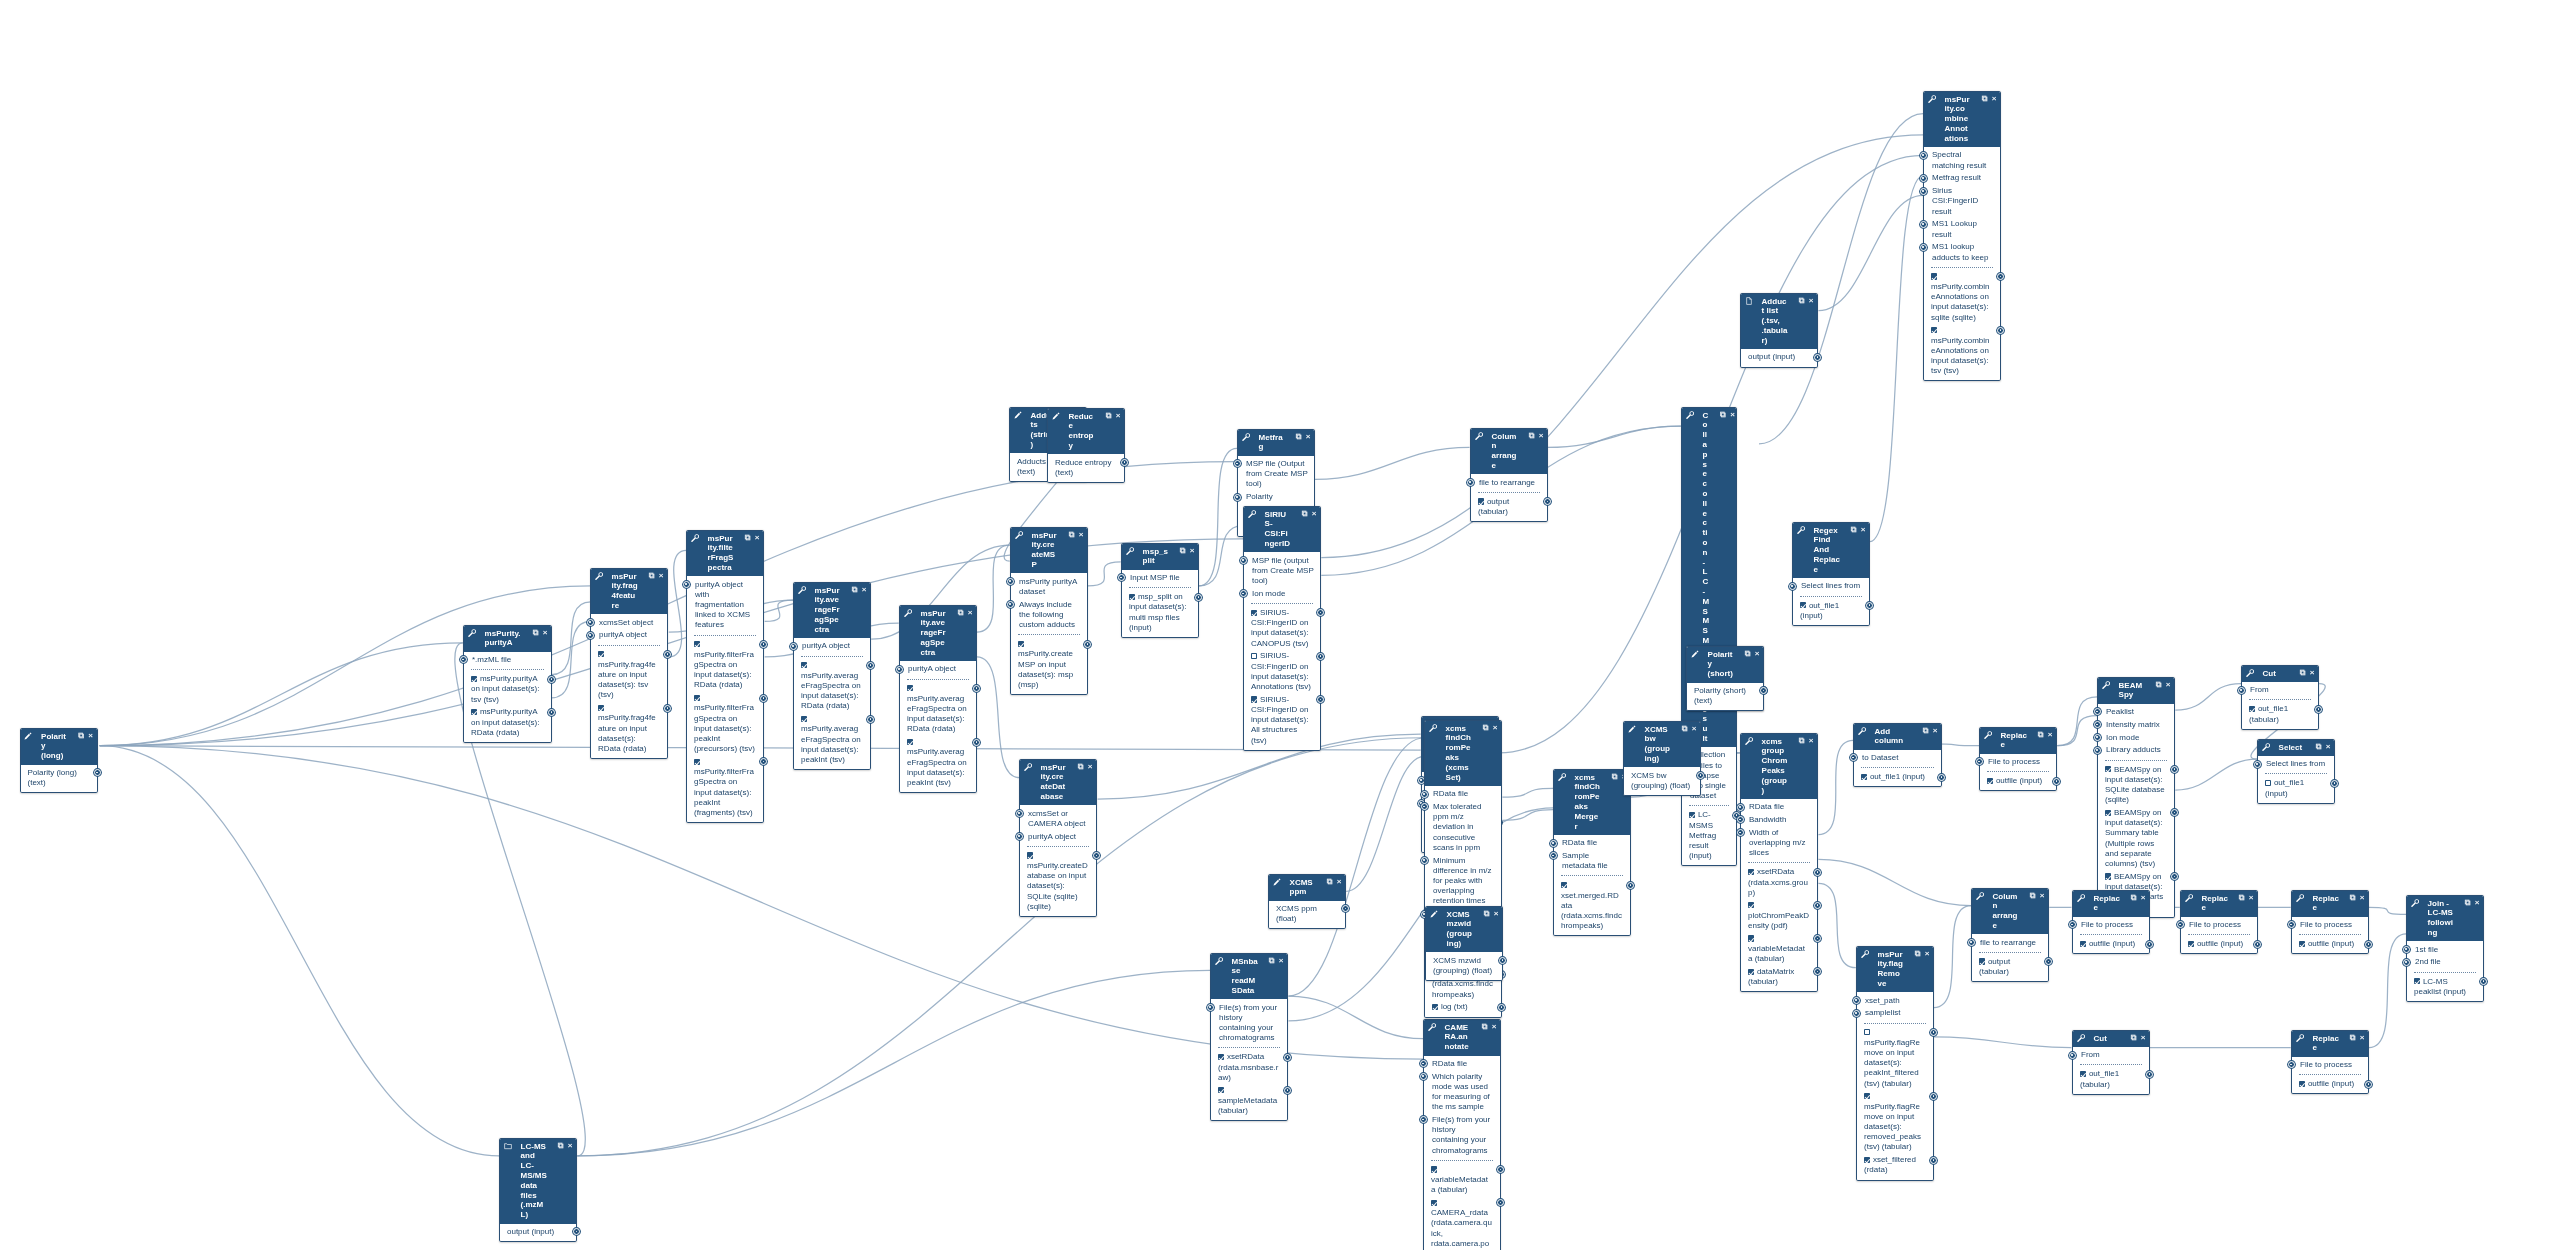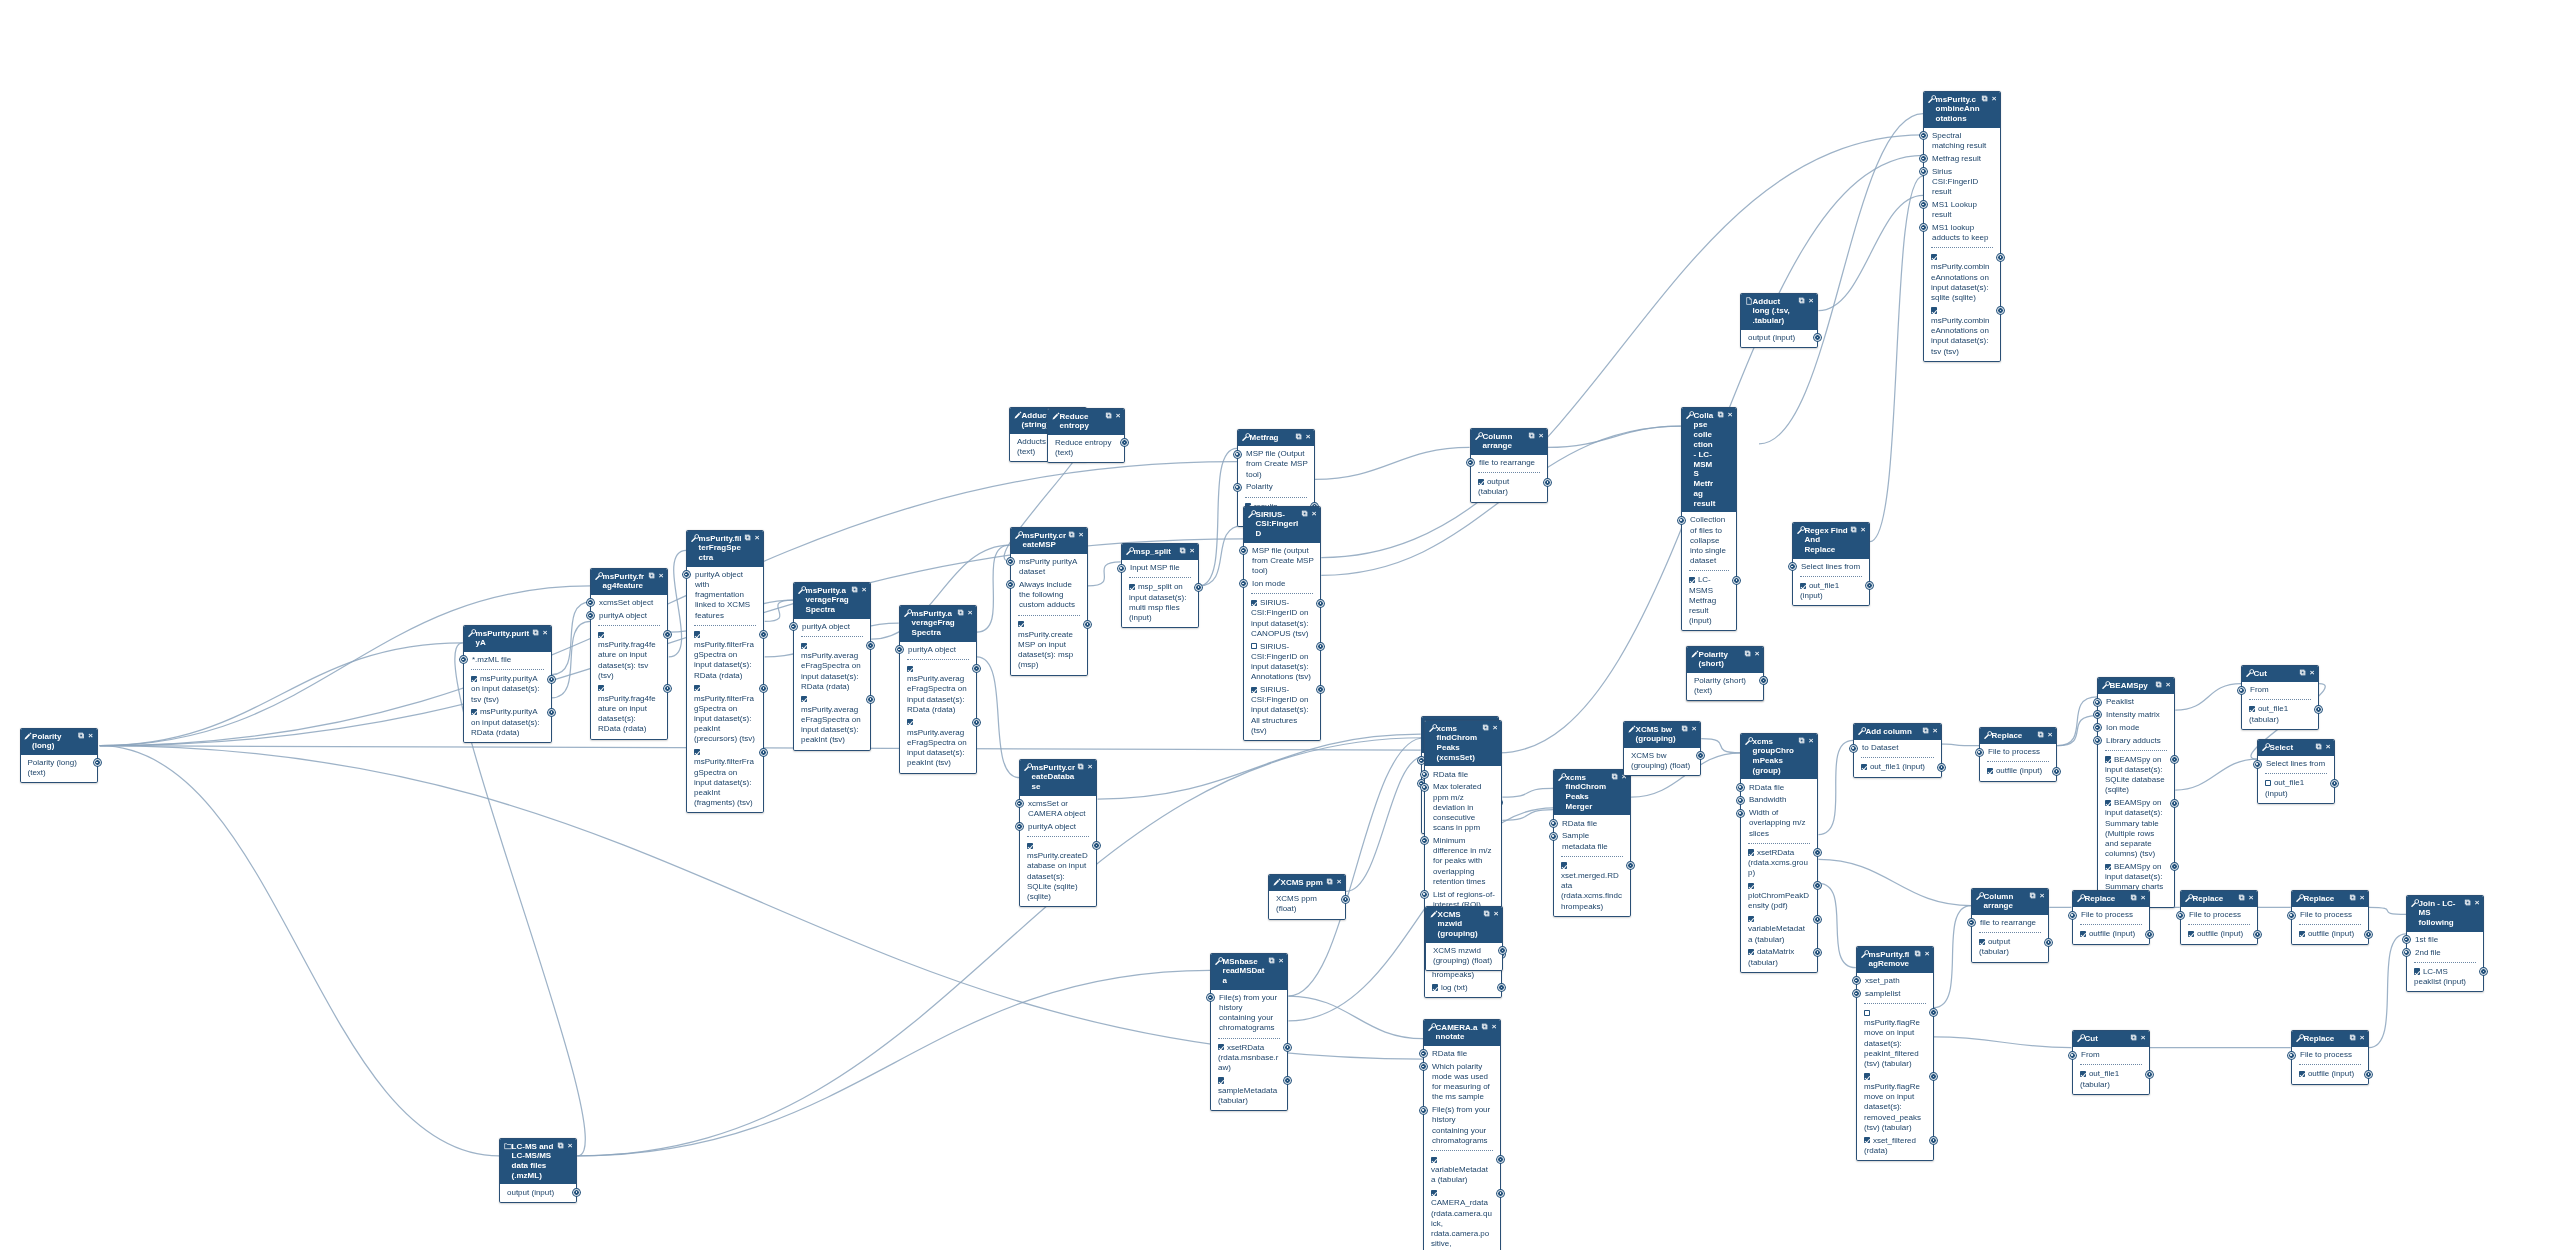--- a/index.html
+++ b/index.html
@@ -31,21 +31,21 @@
     font-size: 8px;
     line-height: 10.2px;
     color: #20466b;
   }
   .node-header {
     background: #24527c;
     color: #ffffff;
     padding: 2.7px 3.6px 3.6px 3.6px;
     display: flex;
     align-items: flex-start;
-    gap: 0;
+    gap: 9px;
     font-weight: bold;
     font-size: 8px;
     line-height: 9.8px;
     border-radius: 0.9px 0.9px 0 0;
   }
   .node-header .hdr-icon {
     flex: 0 0 auto;
     width: 8px; height: 9px;
     margin-top: 0px;
   }
@@ -445,21 +445,21 @@
           <div class="sep"></div>
           <div class="row out"><span class="chk on"></span><span>LC-MSMS Metfrag result (input)</span><span class="term output" style="top: 2.7px;"></span></div>
         </div>
       </div>
       <div class="node input-node" style="left: 1740px; top: 293px; width: 78px;">
         <div class="node-header">
           <span class="hdr-icon"><svg viewBox="0 0 16 16" width="8" height="8" aria-hidden="true">
               <path fill="none" stroke="#fff" stroke-width="1.3" d="M3.3 1.2h6.2l3.2 3.2v10.4H3.3z"></path>
               <path fill="none" stroke="#fff" stroke-width="1.1" d="M9.4 1.4v3.2h3.2"></path>
             </svg></span>
-          <span class="hdr-title">Adduct long (.tsv, .tabular)</span>
+          <span class="hdr-title">Adduct list (.tsv, .tabular)</span>
           <span class="hdr-btns">
             <span class="hdr-btn">⧉</span>
             <span class="hdr-btn">×</span>
           </span>
         </div>
         <div class="node-body">
           <div class="row out"><span>output (input)</span><span class="term output" style="top: 2.7px;"></span></div>
         </div>
       </div>
       <div class="node tool-node" style="left: 1792px; top: 522px; width: 78px;">

